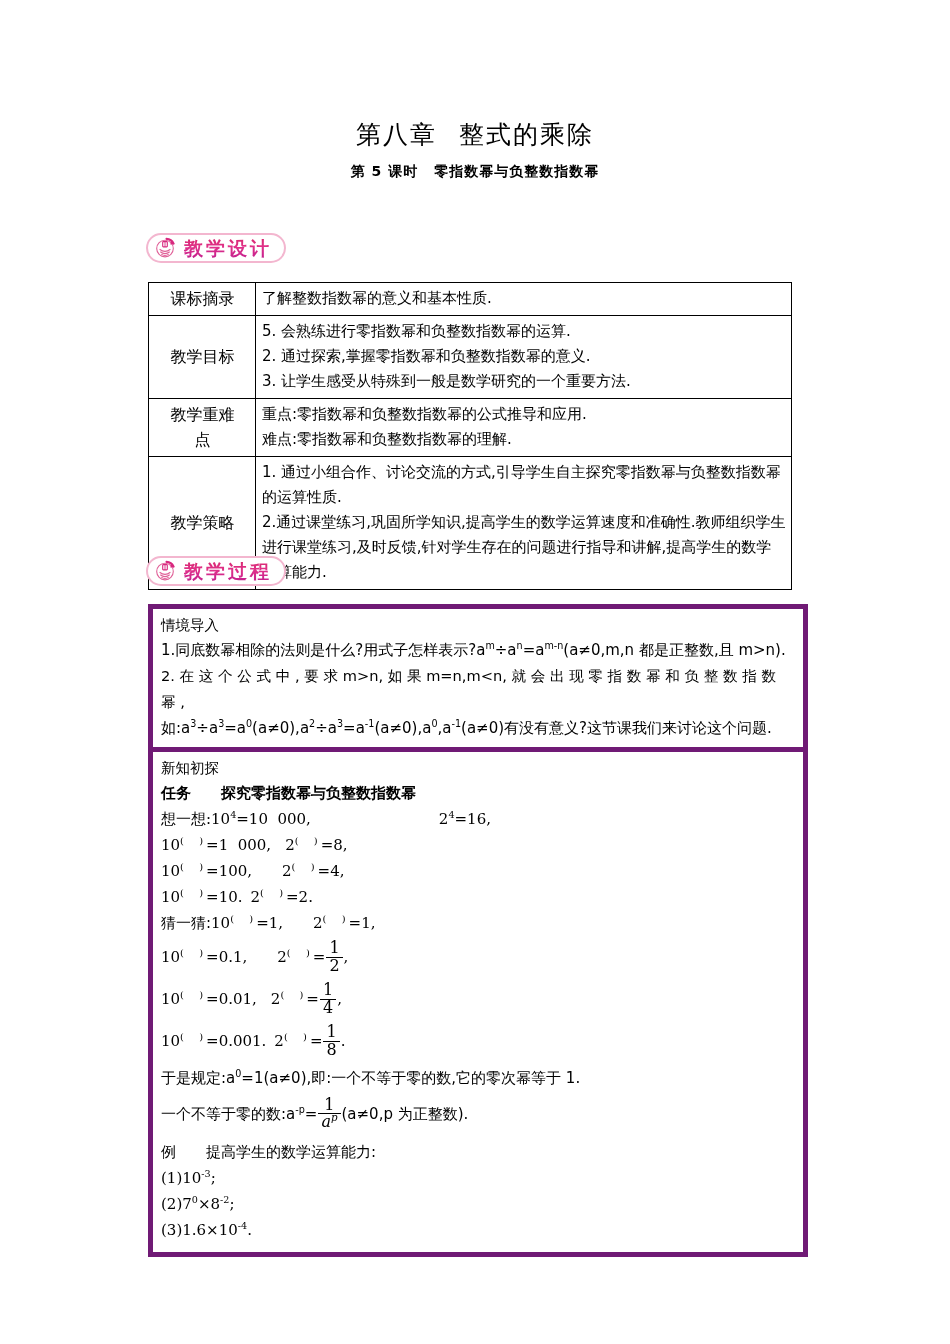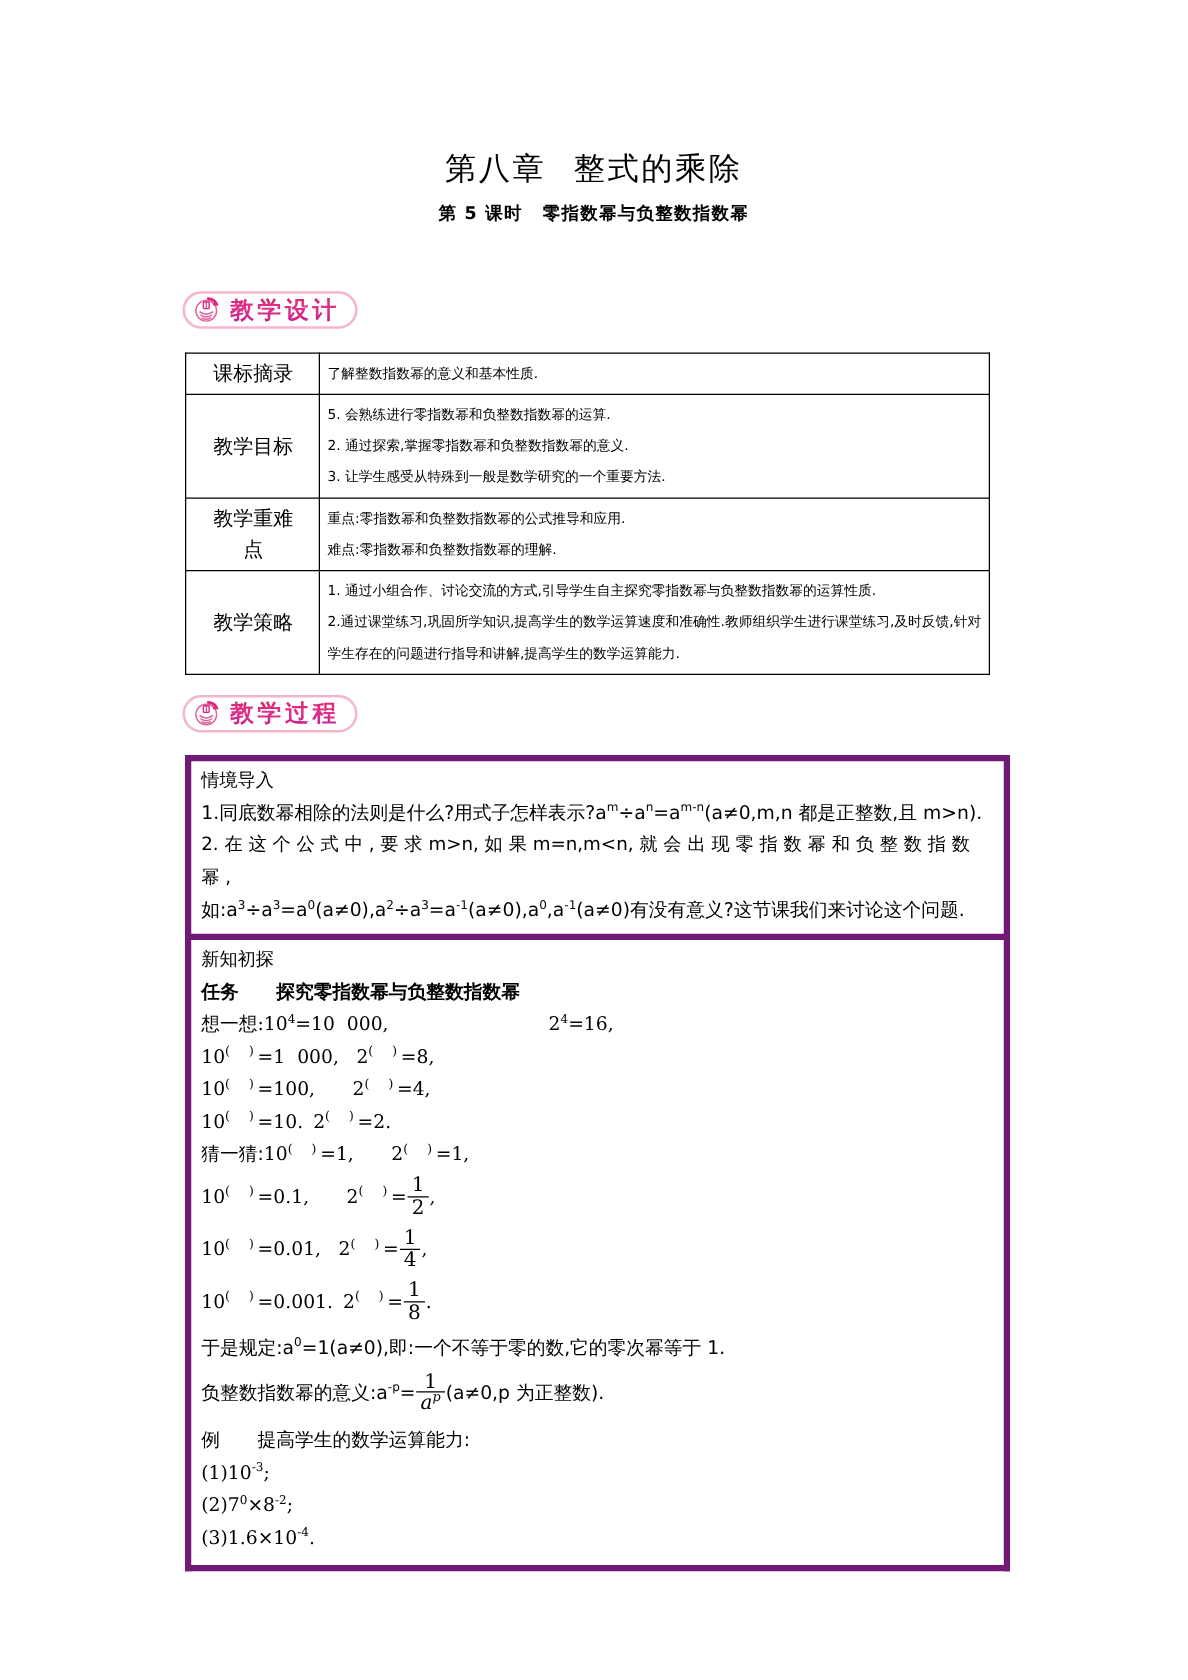--- a/index.html
+++ b/index.html
@@ -88,21 +88,21 @@
   .tbl {
     position: absolute;
     border-collapse: collapse;
     table-layout: fixed;
     font-family: "DejaVu Sans", "Liberation Sans", sans-serif;
   }
   .tbl td {
     border: 1px solid #000000;
     vertical-align: middle;
     padding: 3px 5px 4px 6px;
-    font-size: 11px;
+    font-size: 15px;
     line-height: 25px;
   }
   .tbl td.lbl {
     text-align: center;
     width: 95px;
     font-size: 16px;
     line-height: 25px;
   }
   .tbl td.body {
     text-align: left;
@@ -268,21 +268,21 @@
         </div>
         <div class="serifnum tallline">
           10<span class="paren">(&nbsp;&nbsp;)</span>=0.001.<span class="gap-xs"></span>2<span class="paren">(&nbsp;&nbsp;)</span>=<span class="frac"><span class="num">1</span><span class="den">8</span></span>.
         </div>
 
         <div style="margin-top:3px;">
           <span>于是规定:a</span><sup>0</sup><span>=1(a≠0),即:一个不等于零的数,它的零次幂等于 1.</span>
         </div>
 
         <div class="tallline" style="margin-top:2px;">
-          <span>负整数指数幂的意义:a</span><sup>-p</sup><span>=</span><span class="frac"><span class="num serifnum">1</span><span class="den ital"><span>a</span><sup>p</sup></span></span><span>(a≠0,p 为正整数).</span>
+          <span>一个不等于零的数:a</span><sup>-p</sup><span>=</span><span class="frac"><span class="num serifnum">1</span><span class="den ital"><span>a</span><sup>p</sup></span></span><span>(a≠0,p 为正整数).</span>
         </div>
 
         <div style="margin-top:4px;">
           <span>例</span><span class="gap-md"></span><span>提高学生的数学运算能力:</span>
         </div>
         <div class="serifnum">
           <span>(1)</span><span>10</span><sup>-3</sup><span>;</span>
         </div>
         <div class="serifnum">
           <span>(2)</span><span>7</span><sup>0</sup><span>×8</span><sup>-2</sup><span>;</span>

